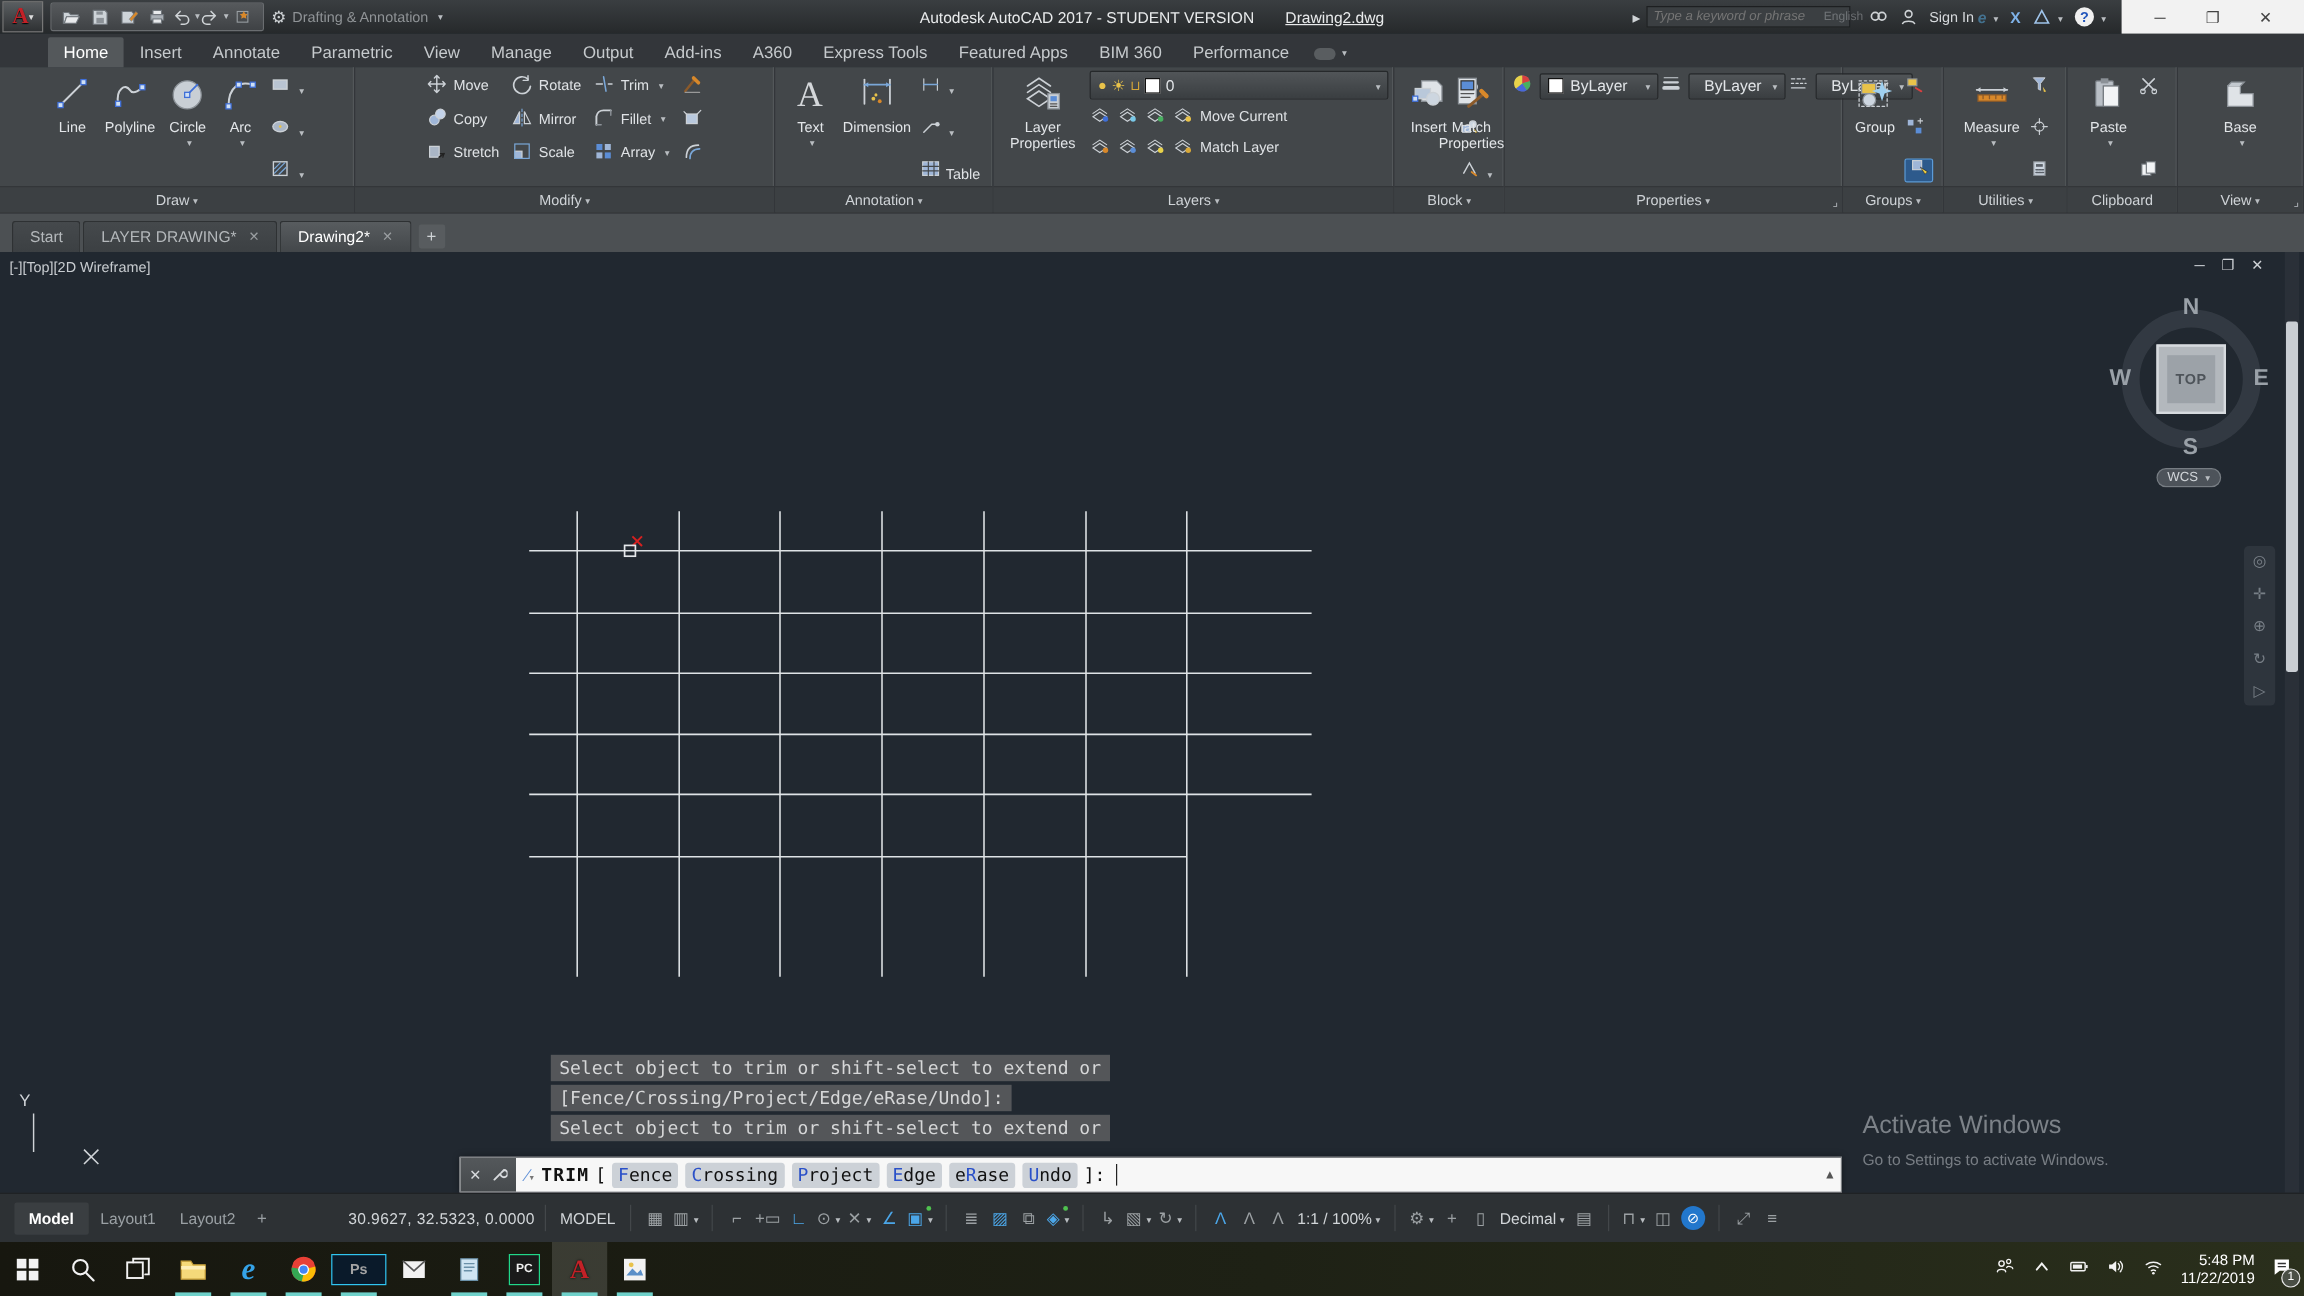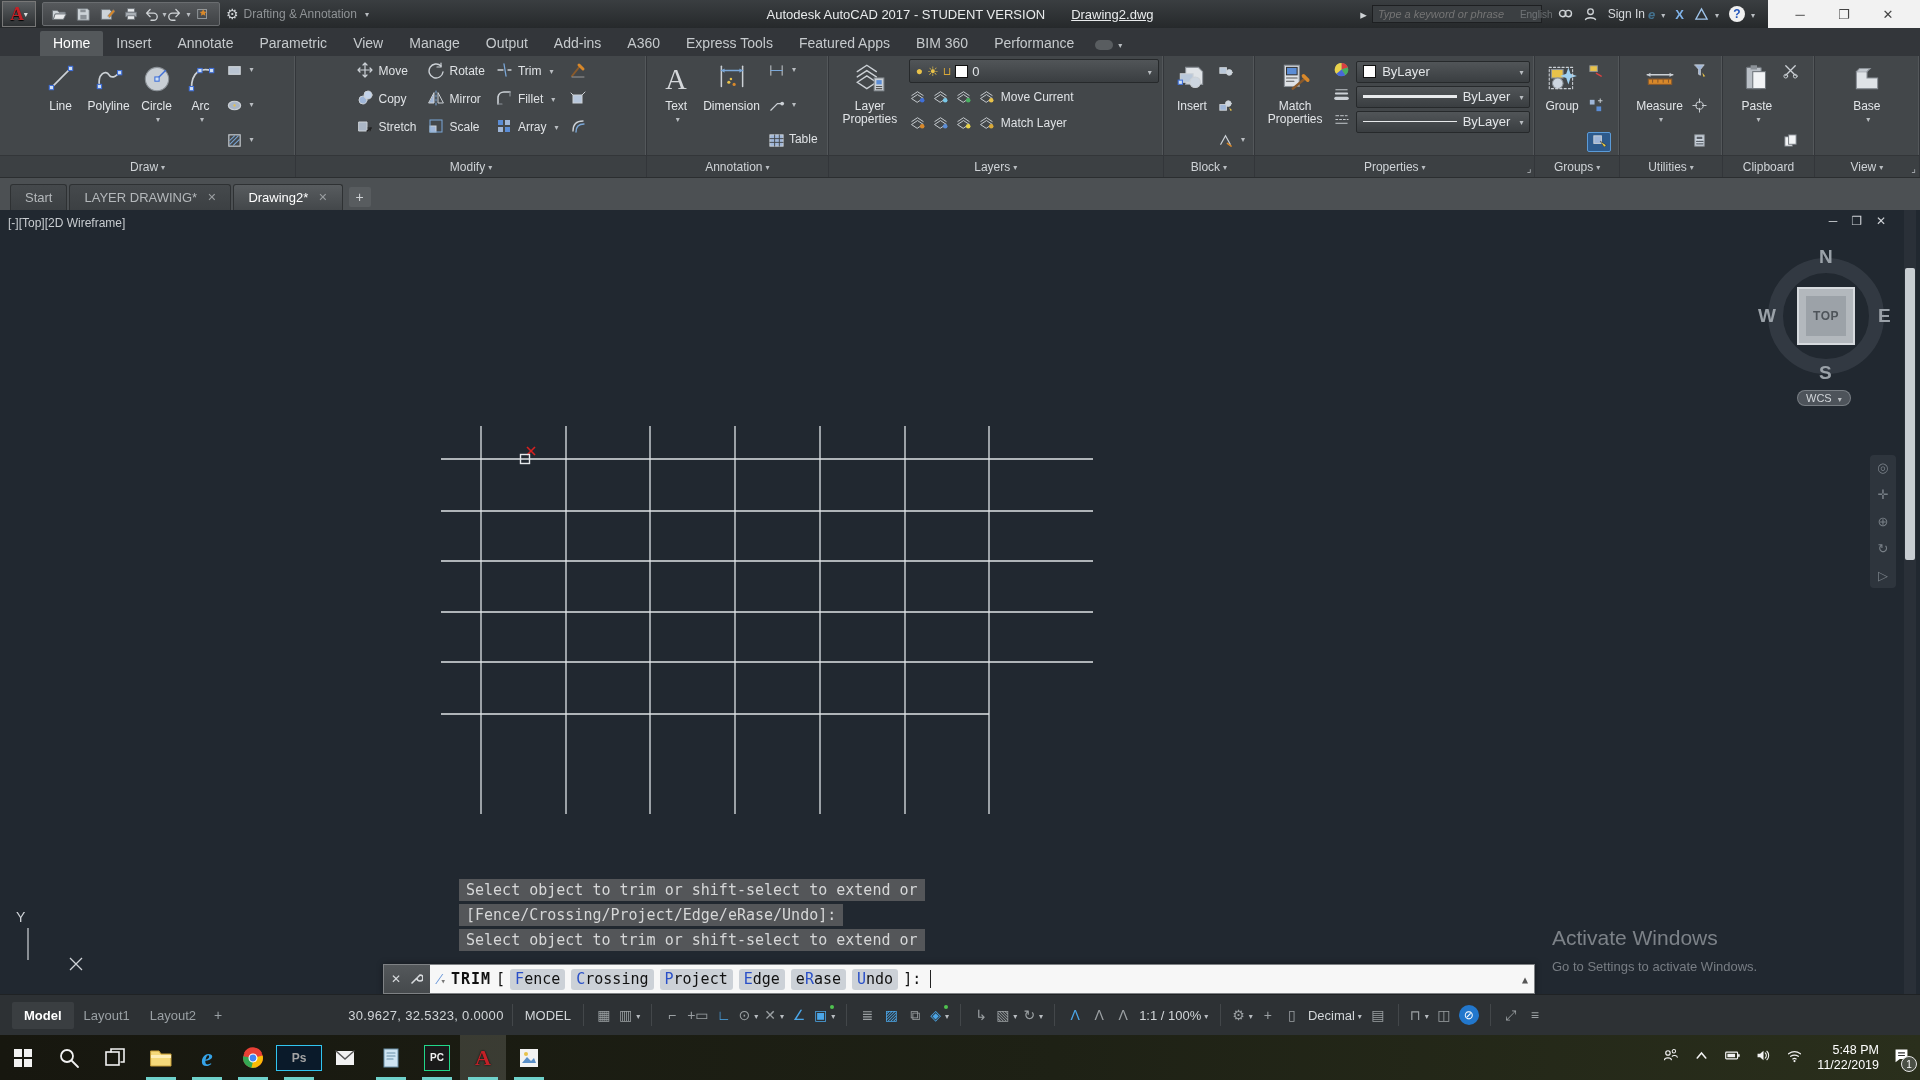--- a/index.html
+++ b/index.html
@@ -39,21 +39,21 @@
 
   
   #ribbon { height:122px; background:#43474a; display:flex; border-bottom:1px solid #2b2e30; }
   .panel { display:flex; flex-direction:column; border-right:1px solid #33363a; box-shadow:inset -1px 0 0 #53575a; }
   .panel-body { flex:1; display:flex; align-items:stretch; justify-content:center; gap:2px; padding:3px 4px 0; }
   .panel-label { height:22px; background:#3c4043; color:#cfd3d7; font-size:12px; display:flex; align-items:center; justify-content:center; border-top:1px solid #333639; position:relative; }
   .panel-label .launcher { position:absolute; right:3px; bottom:2px; }
   .bigbtn { display:flex; flex-direction:column; align-items:center; justify-content:flex-start; color:#e2e5e8; font-size:12px; padding:2px 4px; line-height:13px; text-align:center; }
   .bigbtn svg { width:34px; height:34px; margin-bottom:2px; }
   .smallcol { display:flex; flex-direction:column; justify-content:space-between; padding:3px 2px; }
-  .sbtn { display:flex; align-items:flex-start; gap:4px; color:#dfe2e5; font-size:12px; height:20px; }
+  .sbtn { display:flex; align-items:flex-end; gap:4px; color:#dfe2e5; font-size:12px; height:20px; }
   .sbtn svg { width:17px; height:17px; }
   .mgrid { display:grid; grid-template-columns:auto auto auto auto; grid-auto-rows:26px; column-gap:10px; align-items:center; padding:2px 6px; }
   .mitem { display:flex; align-items:center; gap:5px; color:#dfe2e5; font-size:12px; }
   .mitem svg { width:18px; height:18px; }
   .ldrop { display:flex; align-items:center; gap:4px; background:linear-gradient(#515558,#3a3e41); border:1px solid #26292b; border-radius:2px; height:24px; padding:0 6px; color:#e2e5e8; font-size:13px; }
   .ldrop .spacer { flex:1; }
   .swatch { width:13px; height:13px; background:#fff; border:1px solid #111; display:inline-block; }
   .lrow { display:flex; align-items:center; gap:6px; height:24px; }
   .lrow .txt { color:#dfe2e5; font-size:12px; }
   .pdrop { flex:1; display:flex; align-items:center; gap:6px; background:linear-gradient(#515558,#3a3e41); border:1px solid #26292b; border-radius:2px; height:22px; padding:0 6px; color:#e2e5e8; font-size:13px; }
@@ -100,21 +100,21 @@
   #cmd-caret { width:1px; height:18px; background:#222; margin-left:4px; }
   #cmd-uparrow { position:absolute; right:6px; color:#555; font-size:10px; }
   #marker-x line { stroke:#d82020; stroke-width:1.6; }
   #pickbox { fill:none; stroke:#e4e7ea; stroke-width:1.4; }
 
   
   #statusbar { height:41px; background:#2d3134; border-top:1px solid #1f2224; display:flex; align-items:center; font-size:13px; color:#d2d6d9; padding-left:12px; position:relative; }
   .mtab { padding:0 10px; color:#9aa0a4; }
   .mtab.active { color:#fff; font-weight:bold; background:#3a3e41; padding:6px 12px; border-radius:2px; }
   #mtab-plus { color:#9aa0a4; padding:0 8px; font-size:14px; }
-  #sb-coords { margin-left:118px; letter-spacing:.3px; }
+  #sb-coords { margin-left:60px; letter-spacing:.3px; }
   .sb-sep { width:1px; height:22px; background:#43474a; margin:0 8px; }
   #sb-icons { display:flex; align-items:center; }
   .sicon { min-width:24px; height:24px; display:flex; align-items:center; justify-content:center; font-size:14px; color:#9ba0a3; gap:1px; padding:0 3px; position:relative; }
   .sicon.on { color:#4ba6e8; }
   .sicon .gdot { position:absolute; top:2px; right:4px; width:4px; height:4px; background:#4fc24f; border-radius:50%; }
   .sicon.circ { }
   .sicon.circ .inner { width:20px; height:20px; border-radius:50%; background:#2277cc; color:#fff; display:flex; align-items:center; justify-content:center; font-size:12px; }
   .stext { color:#d2d6d9; font-size:13px; padding:0 4px; }
 
   
@@ -595,21 +595,21 @@
       <div class="bigbtn" style="width:72px">
         <span class="ric"><svg viewBox="0 0 32 32" width="36" height="36" fill="none" stroke-linecap="round">
               <rect x="6" y="4" width="14" height="20" fill="#dfe3e7" stroke="#8b9197"></rect>
               <rect x="8" y="6" width="10" height="7" fill="#5b8dd6" stroke="#333"></rect>
               <path d="M8 16 h10 M8 19 h7" stroke="#555"></path>
               <path d="M14 26 L26 16" stroke="#8b5a2a" stroke-width="2.4"></path>
               <path d="M24 14 l4 4" stroke="#d8882a" stroke-width="3.4"></path>
             </svg></span>
         <span>Match Properties</span>
       </div>
-      <div style="flex:1;display:flex;flex-direction:column;gap:2px;padding-top:1px;">
+      <div style="flex:1;display:flex;flex-direction:row;gap:2px;padding-top:1px;">
         <div class="lrow" style="height:23px">
           <span class="ric s"><svg viewBox="0 0 18 18" width="17" height="17" fill="none" stroke-linecap="round">
                 <circle cx="9" cy="9" r="7" fill="#888"></circle>
                 <path d="M9 9 L9 2 A7 7 0 0 1 15.7 7z" fill="#d84040" stroke="none"></path>
                 <path d="M9 9 L15.7 7 A7 7 0 0 1 13 15z" fill="#48b060" stroke="none"></path>
                 <path d="M9 9 L13 15 A7 7 0 0 1 3.5 13.5z" fill="#4868d8" stroke="none"></path>
                 <path d="M9 9 L3.5 13.5 A7 7 0 0 1 9 2z" fill="#e8d24a" stroke="none"></path>
               </svg></span>
           <div class="pdrop">
             <span class="swatch"></span>

